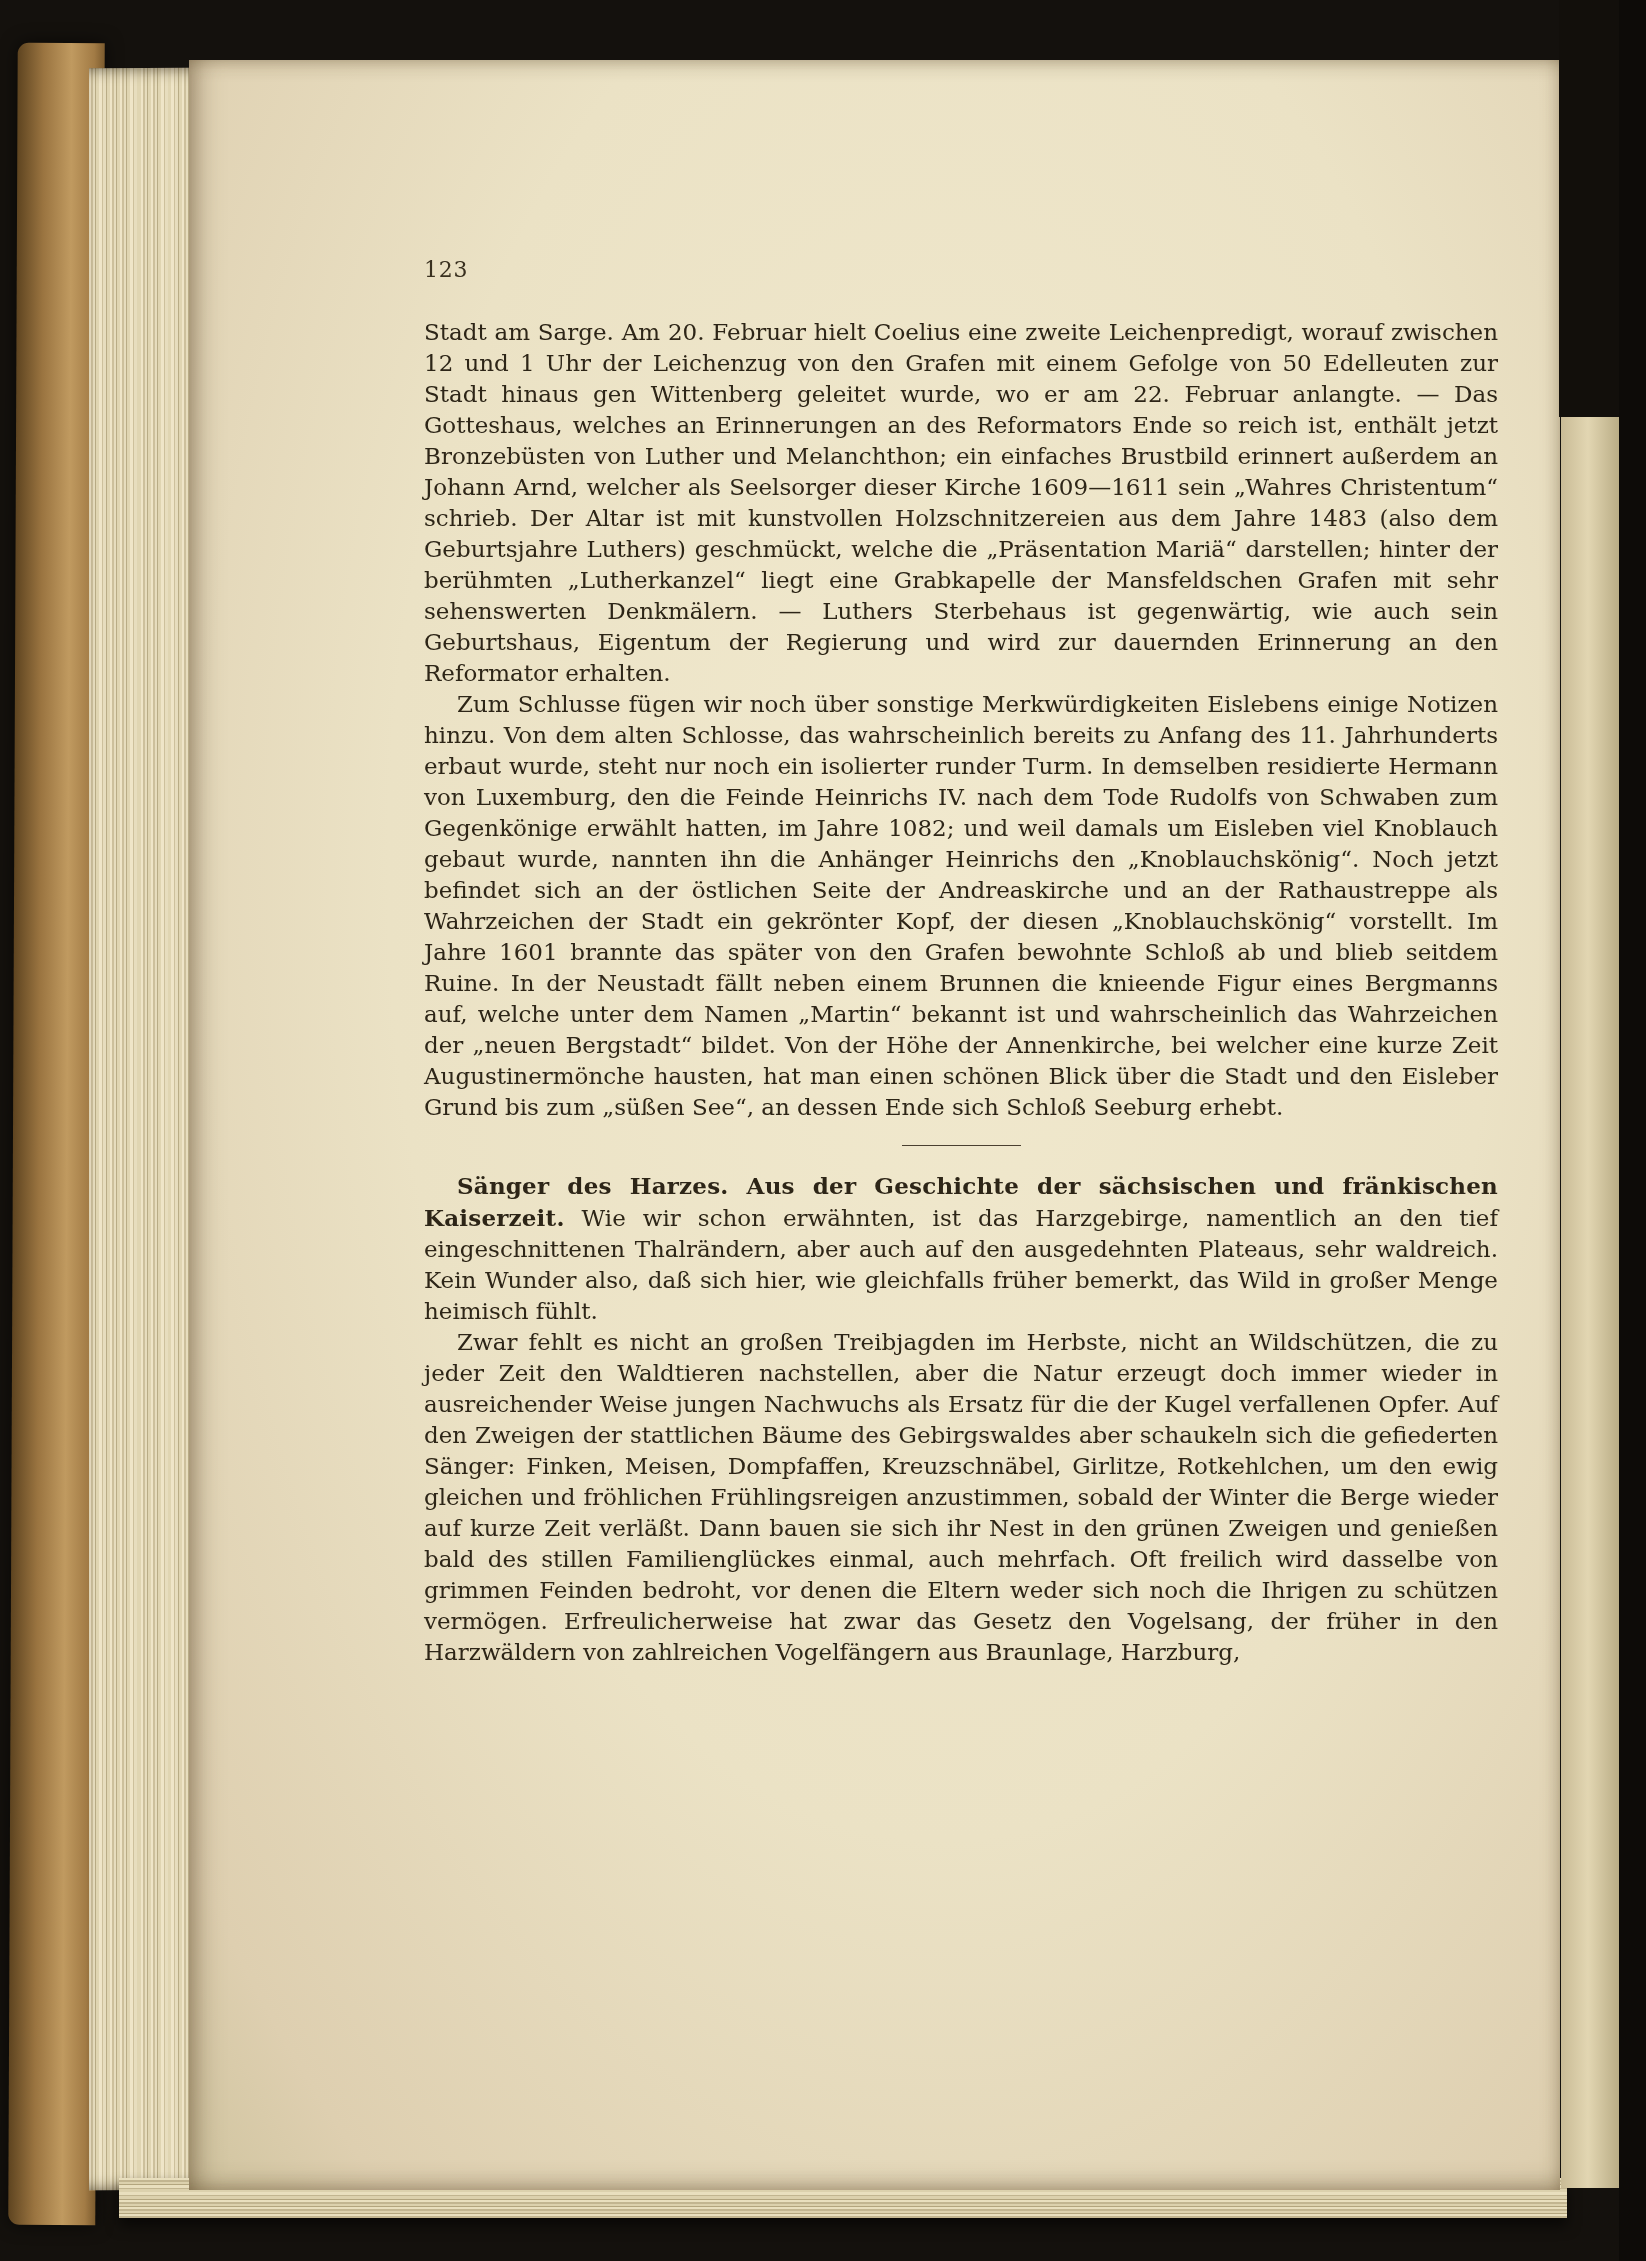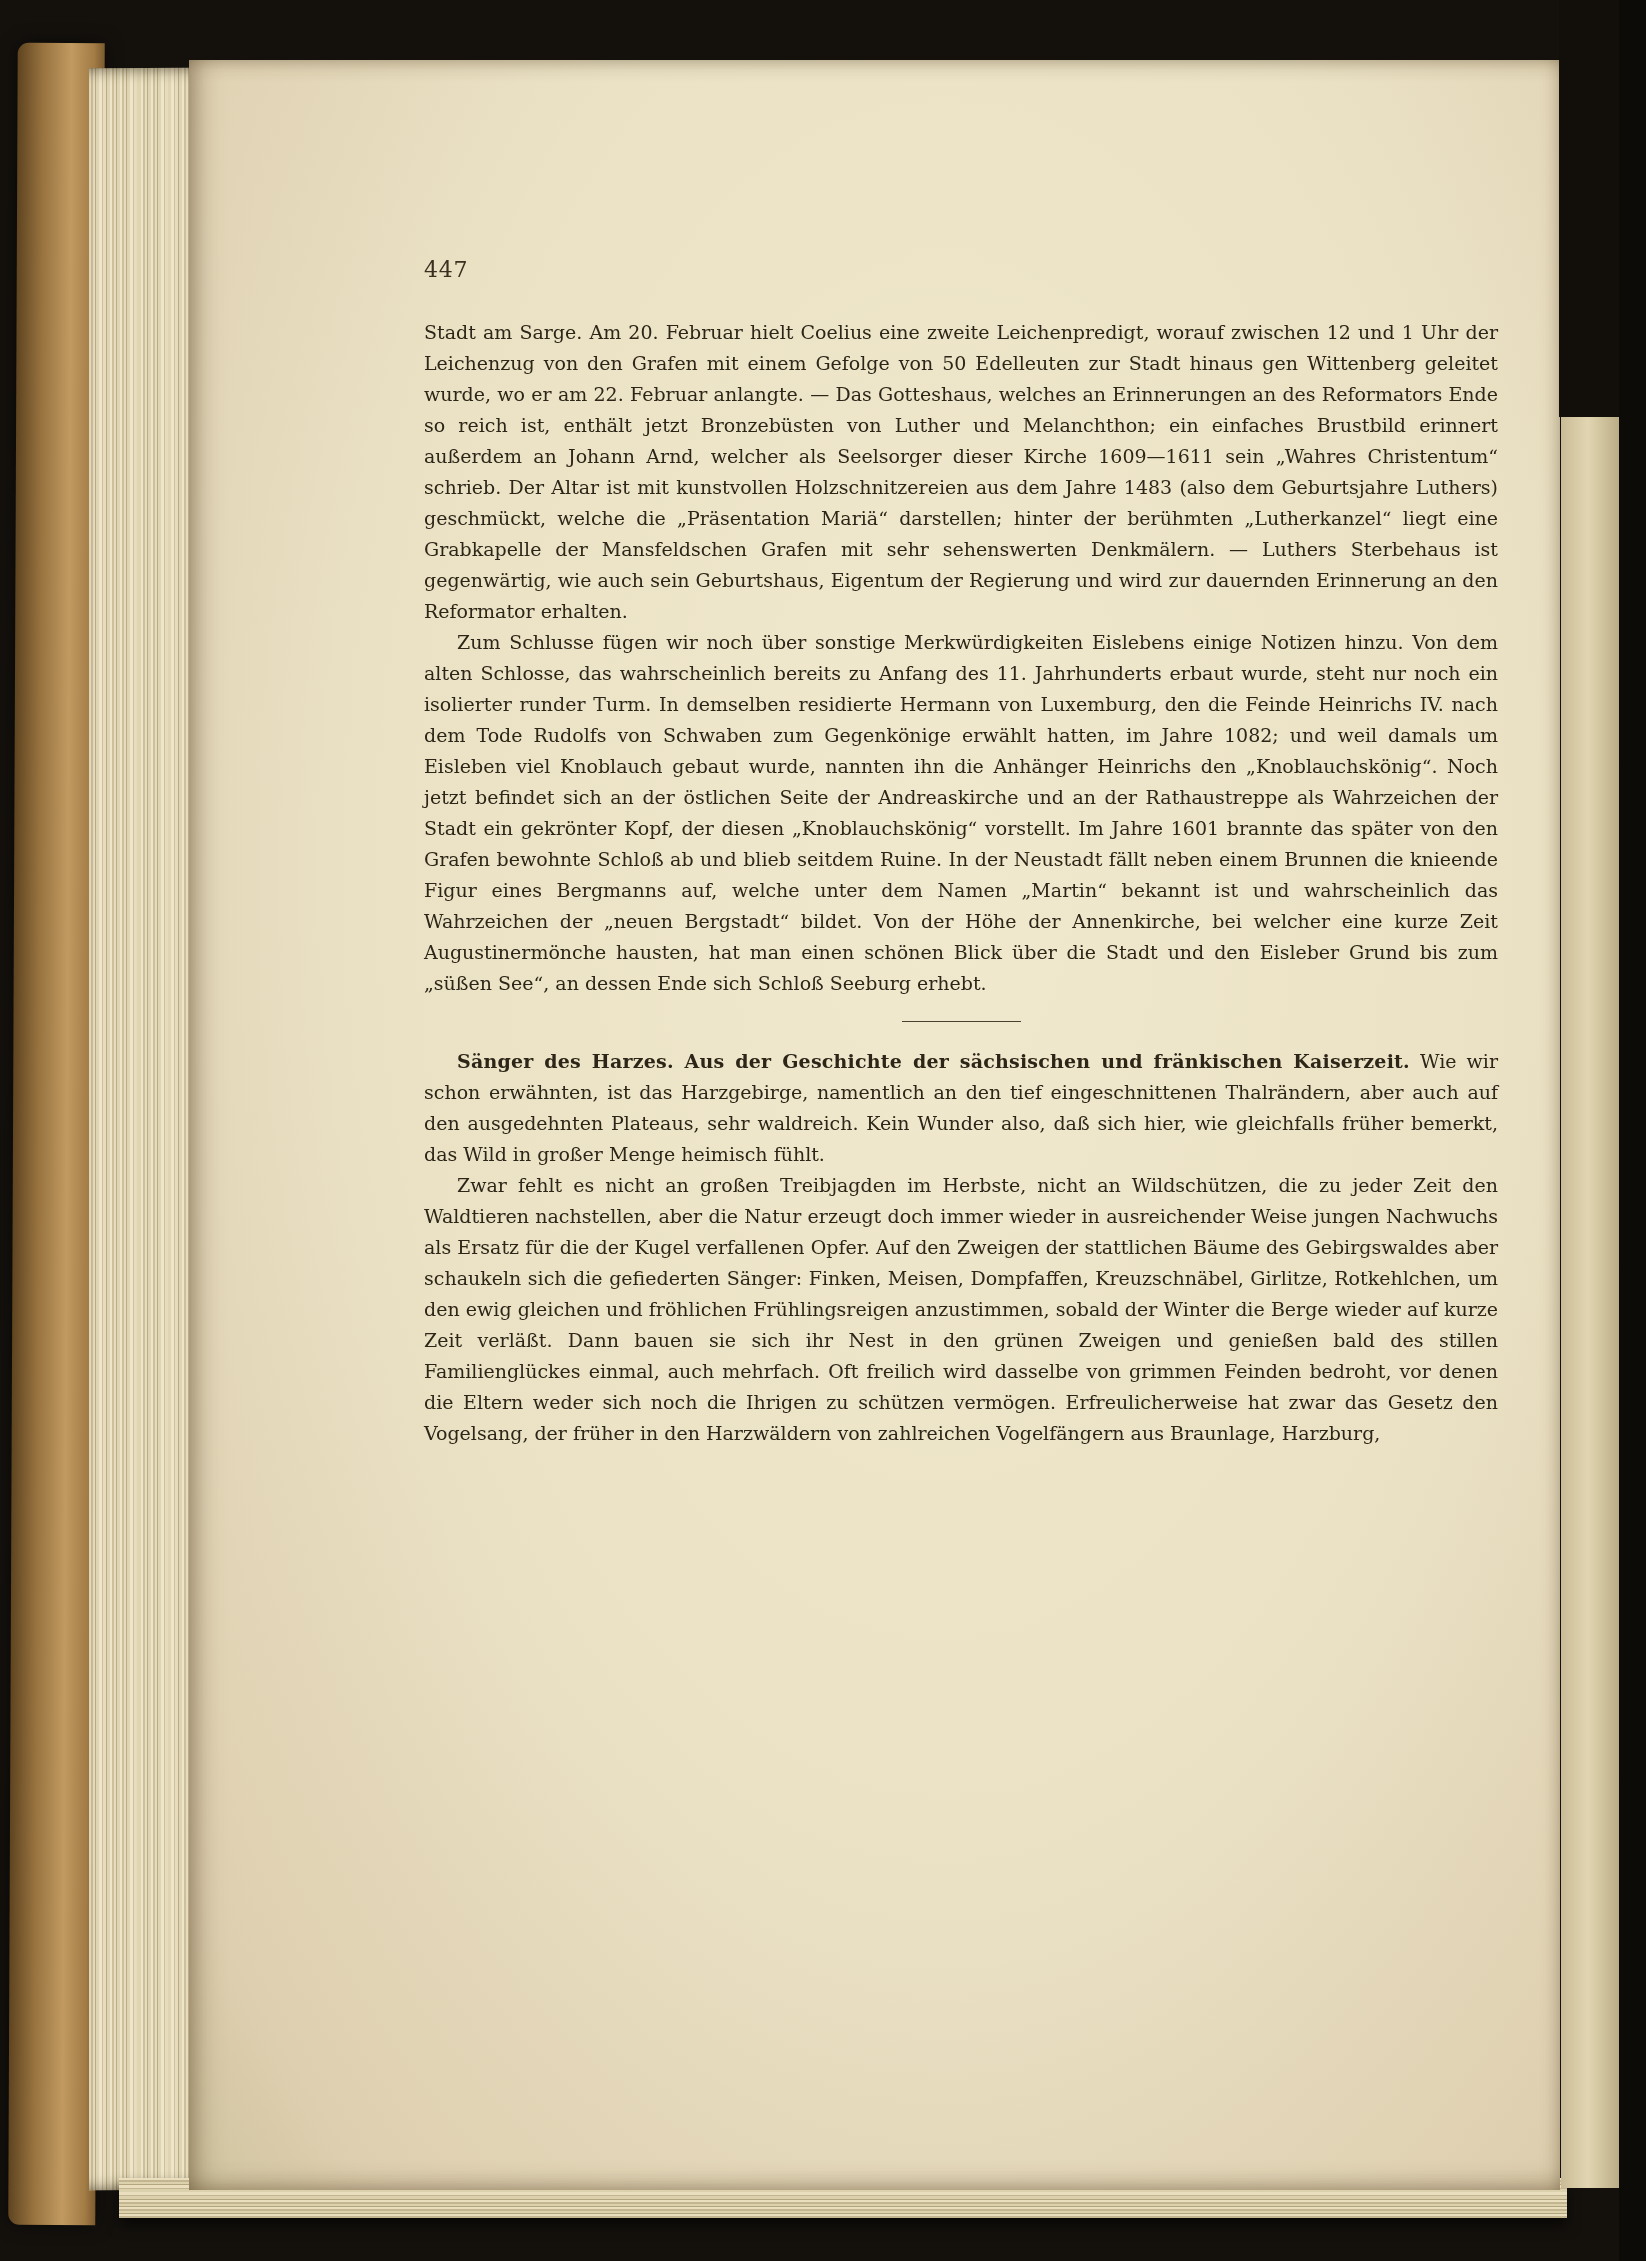--- a/index.html
+++ b/index.html
@@ -49,40 +49,40 @@
     position:absolute;left:1559px;top:0;width:87px;height:417px;background:#120f0b;
   }
   
   .text-block{
     position:absolute;left:235px;top:197px;width:1074px;color:#2d2517;
   }
   .running-head{position:relative;height:33px;margin-bottom:27px;font-size:22px;color:#39301f;}
   .running-head .num{position:absolute;left:0;top:0;letter-spacing:0.8px;}
   .running-head .title{position:absolute;left:0;right:0;text-align:center;letter-spacing:0.4px;}
   p.body-para{
-    margin:0;font-size:19px;line-height:31px;text-align:justify;text-indent:33px;
+    margin:0;font-size:23px;line-height:31px;text-align:justify;text-indent:33px;
   }
   p.no-indent{text-indent:0;}
   .divider{
     width:119px;height:0;border-top:1.6px solid #4a4030;margin:22px auto 24px;
   }
   .bold{font-weight:bold;letter-spacing:0.2px;}
 </style>
 </head>
 <body>
 
 <div class="cover-left"></div>
 <div class="stack-left"></div>
 <div class="stack-bottom"></div>
 
 <div class="page">
   <div class="text-block">
 
     <div class="running-head">
-      <span class="num">447</span>
+      <span class="num">123</span>
     </div>
 
     <p class="body-para no-indent">Stadt am Sarge. Am 20. Februar hielt Coelius eine zweite Leichenpredigt, worauf zwischen 12 und 1 Uhr der Leichenzug von den Grafen mit einem Gefolge von 50 Edelleuten zur Stadt hinaus gen Wittenberg geleitet wurde, wo er am 22. Februar anlangte. — Das Gotteshaus, welches an Erinnerungen an des Reformators Ende so reich ist, enthält jetzt Bronzebüsten von Luther und Melanchthon; ein einfaches Brustbild erinnert außerdem an Johann Arnd, welcher als Seelsorger dieser Kirche 1609—1611 sein „Wahres Christentum“ schrieb. Der Altar ist mit kunstvollen Holzschnitzereien aus dem Jahre 1483 (also dem Geburtsjahre Luthers) geschmückt, welche die „Präsentation Mariä“ darstellen; hinter der berühmten „Lutherkanzel“ liegt eine Grabkapelle der Mansfeldschen Grafen mit sehr sehenswerten Denkmälern. — Luthers Sterbehaus ist gegenwärtig, wie auch sein Geburtshaus, Eigentum der Regierung und wird zur dauernden Erinnerung an den Reformator erhalten.</p>
 
     <p class="body-para">Zum Schlusse fügen wir noch über sonstige Merkwürdigkeiten Eislebens einige Notizen hinzu. Von dem alten Schlosse, das wahrscheinlich bereits zu Anfang des 11. Jahrhunderts erbaut wurde, steht nur noch ein isolierter runder Turm. In demselben residierte Hermann von Luxemburg, den die Feinde Heinrichs IV. nach dem Tode Rudolfs von Schwaben zum Gegenkönige erwählt hatten, im Jahre 1082; und weil damals um Eisleben viel Knoblauch gebaut wurde, nannten ihn die Anhänger Heinrichs den „Knoblauchskönig“. Noch jetzt befindet sich an der östlichen Seite der Andreaskirche und an der Rathaustreppe als Wahrzeichen der Stadt ein gekrönter Kopf, der diesen „Knoblauchskönig“ vorstellt. Im Jahre 1601 brannte das später von den Grafen bewohnte Schloß ab und blieb seitdem Ruine. In der Neustadt fällt neben einem Brunnen die knieende Figur eines Bergmanns auf, welche unter dem Namen „Martin“ bekannt ist und wahrscheinlich das Wahrzeichen der „neuen Bergstadt“ bildet. Von der Höhe der Annenkirche, bei welcher eine kurze Zeit Augustinermönche hausten, hat man einen schönen Blick über die Stadt und den Eisleber Grund bis zum „süßen See“, an dessen Ende sich Schloß Seeburg erhebt.</p>
 
     <div class="divider"></div>
 
     <p class="body-para"><span class="bold">Sänger des Harzes. Aus der Geschichte der sächsischen und fränkischen Kaiserzeit.</span><span> Wie wir schon erwähnten, ist das Harzgebirge, namentlich an den tief eingeschnittenen Thalrändern, aber auch auf den ausgedehnten Plateaus, sehr waldreich. Kein Wunder also, daß sich hier, wie gleichfalls früher bemerkt, das Wild in großer Menge heimisch fühlt.</span></p>
 

